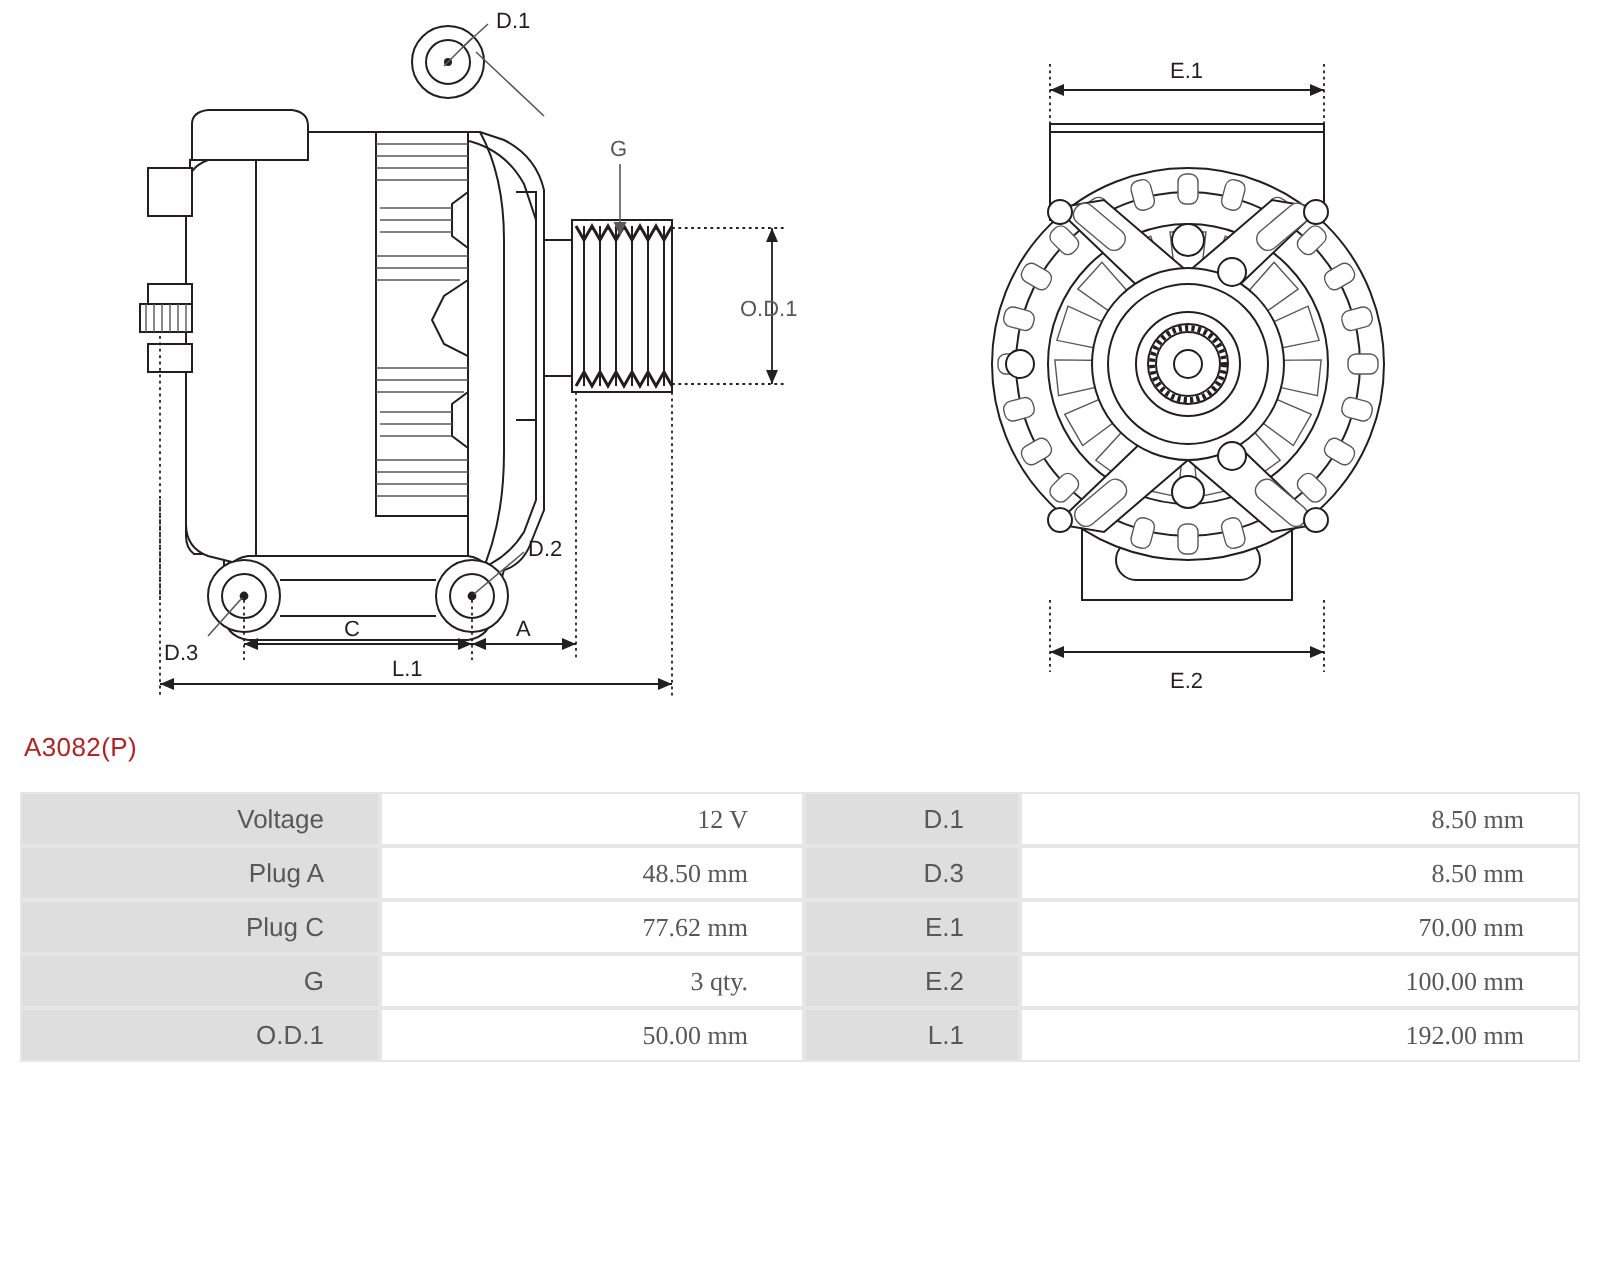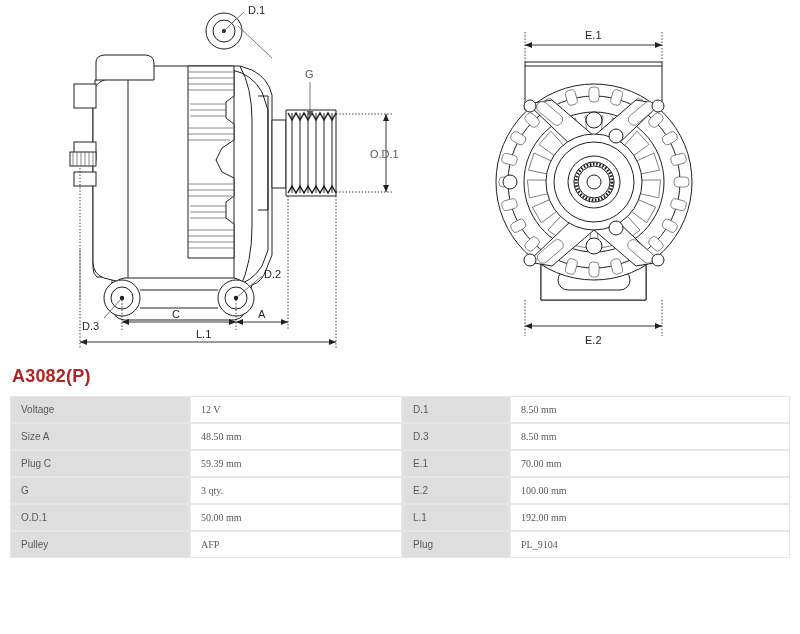--- a/index.html
+++ b/index.html
@@ -19,29 +19,29 @@
   .fillw{fill:#ffffff;stroke:#231f20;stroke-width:1;}
   .fillw-f{fill:#ffffff;stroke:#58585b;stroke-width:0.7;}
   .dim{fill:none;stroke:#231f20;stroke-width:0.9;}
   .dimdot{fill:none;stroke:#231f20;stroke-width:0.9;stroke-dasharray:1.4 1.8;}
   .lead{fill:none;stroke:#58585b;stroke-width:0.8;}
   .dimtxt{font-family:"Liberation Sans",sans-serif;font-size:11px;fill:#231f20;}
   .dimtxt-g{font-family:"Liberation Sans",sans-serif;font-size:11px;fill:#58585b;}
 
   .title{
     position:absolute;left:12px;top:366px;
-    font-size:18px;font-weight:bold;color:#b02423;
+    font-size:13px;font-weight:normal;color:#b02423;
     letter-spacing:0.2px;
   }
 
   .table-wrap{position:absolute;left:10px;top:396px;width:780px;}
   table.spec{border-collapse:separate;border-spacing:0;width:780px;table-layout:fixed;}
   table.spec td{
-    height:25px;padding:0 10px;font-size:10px;
-    vertical-align:middle;color:#58585b;
+    height:25px;padding:0 27px;font-size:13px;
+    text-align:right;vertical-align:middle;color:#58585b;
     border:1px solid #e6e6e6;
   }
   td.lbl{background:#dedede;border:1px solid #d2d2d2;}
   td.val{background:#ffffff;border:1px solid #eaeaea;font-family:Liberation Serif, serif;}
   col.c1{width:180px;}col.c2{width:212px;}col.c3{width:108px;}col.c4{width:280px;}
 </style>
 </head>
 <body>
 
 <div class="drawings">
@@ -392,44 +392,38 @@
         <col class="c4">
       </colgroup>
     <tbody id="spec-body">
         <tr>
           <td class="lbl">Voltage</td>
           <td class="val">12 V</td>
           <td class="lbl">D.1</td>
           <td class="val">8.50 mm</td>
         </tr>
         <tr>
-          <td class="lbl">Size A</td>
+          <td class="lbl">Plug A</td>
           <td class="val">48.50 mm</td>
           <td class="lbl">D.3</td>
           <td class="val">8.50 mm</td>
         </tr>
         <tr>
           <td class="lbl">Plug C</td>
-          <td class="val">59.39 mm</td>
+          <td class="val">77.62 mm</td>
           <td class="lbl">E.1</td>
           <td class="val">70.00 mm</td>
         </tr>
         <tr>
           <td class="lbl">G</td>
           <td class="val">3 qty.</td>
           <td class="lbl">E.2</td>
           <td class="val">100.00 mm</td>
         </tr>
         <tr>
           <td class="lbl">O.D.1</td>
           <td class="val">50.00 mm</td>
           <td class="lbl">L.1</td>
           <td class="val">192.00 mm</td>
         </tr>
-        <tr>
-          <td class="lbl">Pulley</td>
-          <td class="val">AFP</td>
-          <td class="lbl">Plug</td>
-          <td class="val">PL_9104</td>
-        </tr>
       </tbody>
   </table>
 </div>
 
 </body></html>

